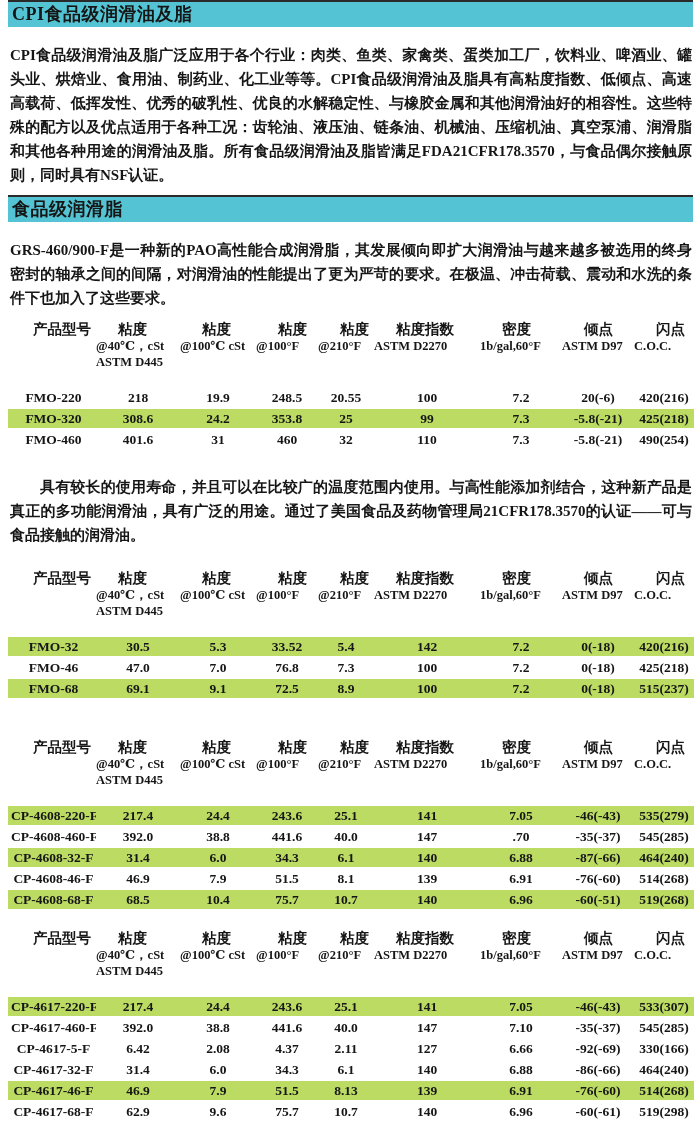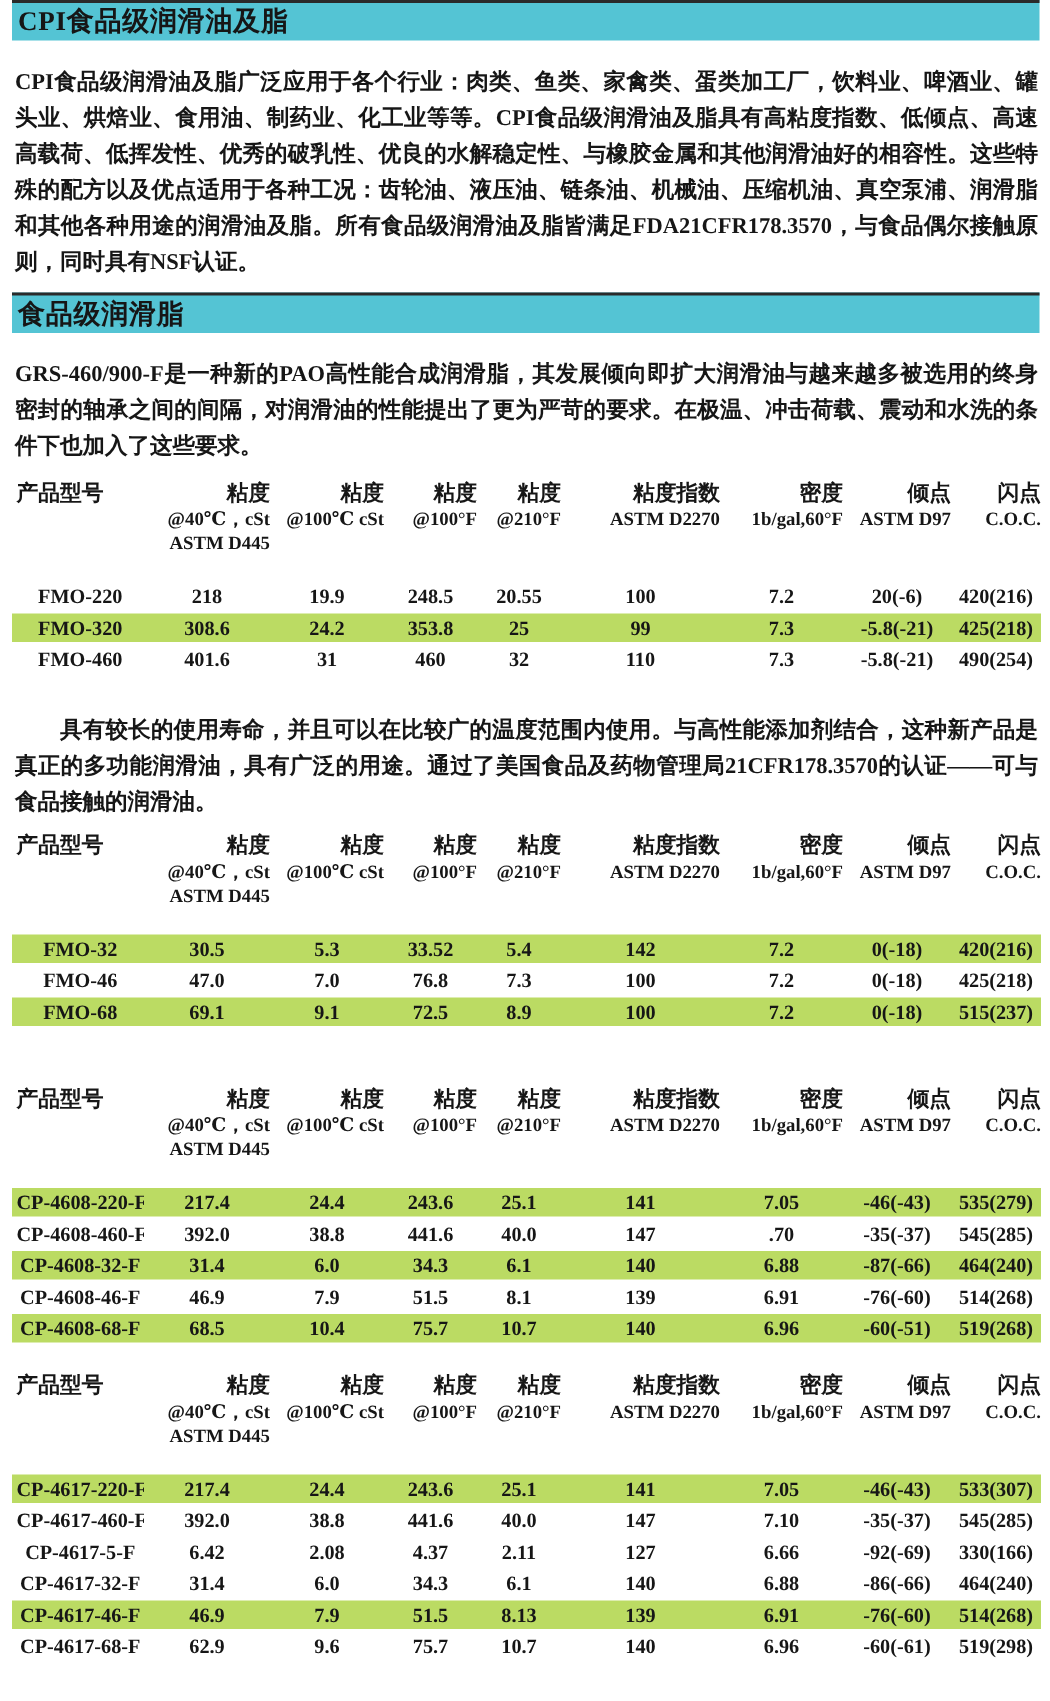--- a/index.html
+++ b/index.html
@@ -47,42 +47,42 @@
   col.c2{width:76px}
   col.c3{width:62px}
   col.c4{width:56px}
   col.c5{width:106px}
   col.c6{width:82px}
   col.c7{width:72px}
   col.c8{width:60px}
 
   th{
     vertical-align:top;
-    text-align:right;
+    text-align:left;
     padding:0 0 16px 0;
     font-weight:bold;
   }
-  th .hl1{font-size:14.5px;line-height:18px;}
+  th .hl1{font-size:14.5px;line-height:18px;margin-left:22px;}
   th .hl2,th .hl3{font-size:12.5px;line-height:16px;}
   th:first-child{text-align:left;padding-left:3px;}
 
   td{
     font-size:13.5px;
     height:19px;
     line-height:19px;
     text-align:center;
     padding:0;
     white-space:nowrap;
     overflow:hidden;
   }
   td:first-child{text-align:center;padding-left:3px;}
   tr.hl-row td{background:var(--green);}
 
   .gap-after-t1{margin-top:6px;}
-  .para3{margin-top:24px;margin-bottom:6px;}
+  .para3{margin-top:24px;margin-bottom:20px;}
   .gap-t2{margin-top:6px;}
   .gap-t3{margin-top:36px;}
   .gap-t4{margin-top:16px;}
   .gap-t5{margin-top:24px;}
 </style>
 </head>
 <body>
 
 <div class="page">
 

